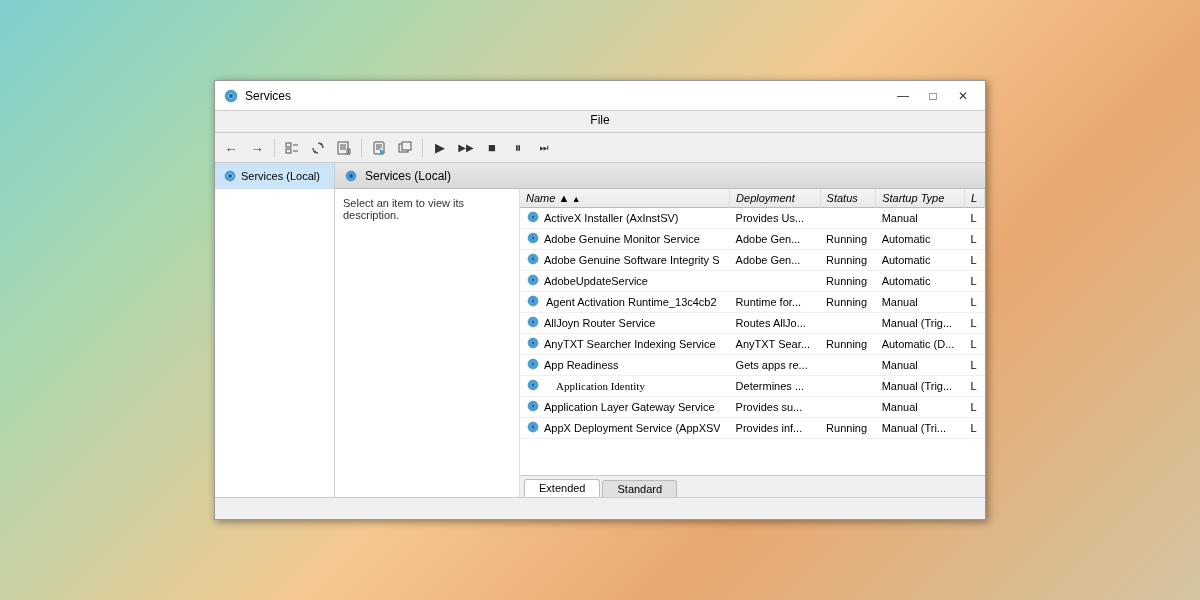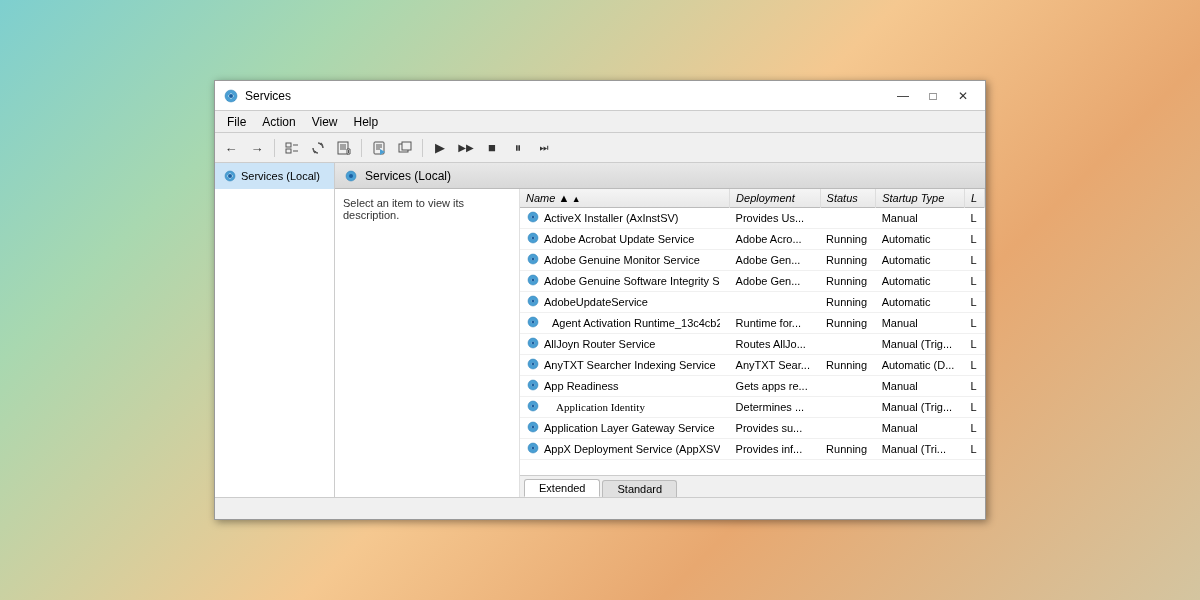--- a/index.html
+++ b/index.html
@@ -68,20 +68,21 @@
     }
 
     
     .menu-bar {
       height: 22px;
       background: #f0f0f0;
       border-bottom: 1px solid #ccc;
       display: flex;
       align-items: center;
       padding: 0 4px;
+      flex-direction: column;
     }
     .menu-item {
       padding: 2px 8px;
       cursor: pointer;
       font-size: 12px;
       color: #000;
     }
 
     
     .toolbar {
@@ -413,34 +414,20 @@
                     <td style="max-width: 120px; overflow: hidden; text-overflow: ellipsis;">Manual</td>
                     <td>L</td>
                   </tr>
                   <tr>
                     <td style="display: flex; align-items: center; gap: 4px; min-width: 200px;">
                       <span><svg width="14" height="14" viewBox="0 0 14 14">
                           <circle cx="7" cy="7" r="5" fill="#4a9fd4" stroke="#2a7fb4" stroke-width="0.5"></circle>
                           <path d="M5 7 Q7 4 9 7 Q7 10 5 7Z" fill="#fff" opacity="0.7"></path>
                           <circle cx="7" cy="7" r="1.5" fill="#1a5fa0"></circle>
                         </svg></span>
-                      <span>Adobe Acrobat Update Service</span>
-                    </td>
-                    <td style="max-width: 110px; overflow: hidden; text-overflow: ellipsis;">Adobe Acro...</td>
-                    <td>Running</td>
-                    <td style="max-width: 120px; overflow: hidden; text-overflow: ellipsis;">Automatic</td>
-                    <td>L</td>
-                  </tr>
-                  <tr>
-                    <td style="display: flex; align-items: center; gap: 4px; min-width: 200px;">
-                      <span><svg width="14" height="14" viewBox="0 0 14 14">
-                          <circle cx="7" cy="7" r="5" fill="#4a9fd4" stroke="#2a7fb4" stroke-width="0.5"></circle>
-                          <path d="M5 7 Q7 4 9 7 Q7 10 5 7Z" fill="#fff" opacity="0.7"></path>
-                          <circle cx="7" cy="7" r="1.5" fill="#1a5fa0"></circle>
-                        </svg></span>
                       <span>Adobe Genuine Monitor Service</span>
                     </td>
                     <td style="max-width: 110px; overflow: hidden; text-overflow: ellipsis;">Adobe Gen...</td>
                     <td>Running</td>
                     <td style="max-width: 120px; overflow: hidden; text-overflow: ellipsis;">Automatic</td>
                     <td>L</td>
                   </tr>
                   <tr>
                     <td style="display: flex; align-items: center; gap: 4px; min-width: 200px;">
                       <span><svg width="14" height="14" viewBox="0 0 14 14">
@@ -463,21 +450,21 @@
                           <circle cx="7" cy="7" r="1.5" fill="#1a5fa0"></circle>
                         </svg></span>
                       <span>AdobeUpdateService</span>
                     </td>
                     <td style="max-width: 110px; overflow: hidden; text-overflow: ellipsis;"></td>
                     <td>Running</td>
                     <td style="max-width: 120px; overflow: hidden; text-overflow: ellipsis;">Automatic</td>
                     <td>L</td>
                   </tr>
                   <tr>
-                    <td style="display: flex; align-items: center; gap: 12px; min-width: 200px;">
+                    <td style="display: flex; align-items: center; gap: 6px; min-width: 200px;">
                       <span><svg width="14" height="14" viewBox="0 0 14 14">
                           <circle cx="7" cy="7" r="5" fill="#4a9fd4" stroke="#2a7fb4" stroke-width="0.5"></circle>
                           <path d="M5 7 Q7 4 9 7 Q7 10 5 7Z" fill="#fff" opacity="0.7"></path>
                           <circle cx="7" cy="7" r="1.5" fill="#1a5fa0"></circle>
                         </svg></span>
                       <span>Agent Activation Runtime_13c4cb2</span>
                     </td>
                     <td style="max-width: 110px; overflow: hidden; text-overflow: ellipsis;">Runtime for...</td>
                     <td>Running</td>
                     <td style="max-width: 120px; overflow: hidden; text-overflow: ellipsis;">Manual</td>

